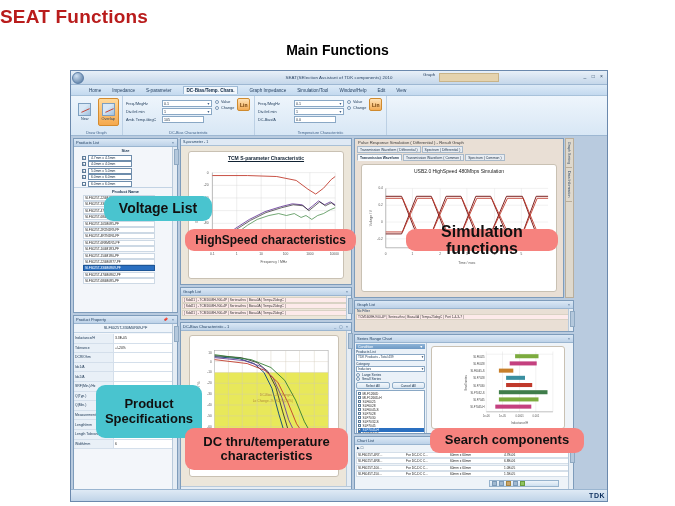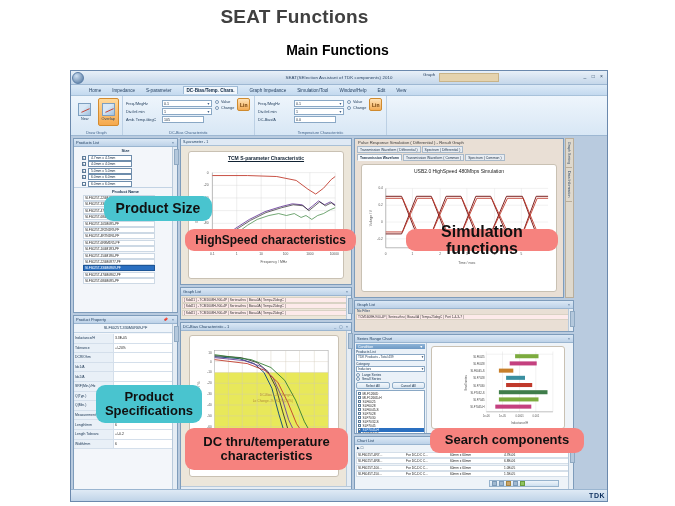--- a/index.html
+++ b/index.html
@@ -8,21 +8,21 @@
     width: 675px; height: 506px;
     background: #ffffff;
     font-family: "Liberation Sans", sans-serif;
     overflow: hidden;
     position: relative;
   }
 
   
   .slide-title {
     position:absolute; top:6px; left:0; width:589px;
-    text-align:center; font-size:19px; font-weight:bold; color:#404040;
+    font-size:19px; font-weight:bold; color:#b91c1c;
     letter-spacing:.2px;
   }
   .slide-subtitle {
     position:absolute; top:42px; left:0; width:675px;
     text-align:center; font-size:14px; font-weight:bold; color:#000;
   }
 
   
   .app-window {
     position:absolute; left:70px; top:70px; width:538px; height:432px;
@@ -221,21 +221,21 @@
   
   .callout{
     position:absolute; border-radius:9px; display:flex; align-items:center;
     justify-content:center; text-align:center; font-weight:bold; color:#111;
     line-height:1.08; padding:2px 6px;
   }
   .callout.teal{ background:#49c4cf; }
   .callout.red { background:#f6827e; }
 
   #co-product-list   { left:104px; top:196px; width:108px; height:25px; font-size:14px;}
-  #co-product-specs  { left:96px;  top:385px; width:106px; height:38px; font-size:13px;}
+  #co-product-specs  { left:96px;  top:385px; width:106px; height:53px; font-size:13px;}
   #co-freq           { left:185px; top:229px; width:171px; height:22px; font-size:12px;}
   #co-sim            { left:406px; top:229px; width:152px; height:22px; font-size:16px;}
   #co-dcbias         { left:185px; top:428px; width:163px; height:42px; font-size:13px;}
   #co-search         { left:430px; top:428px; width:154px; height:25px; font-size:13px;}
   .scrollbar-v{ position:absolute; right:0; top:8px; bottom:0; width:5px;
     background:#e6edf4; border-left:1px solid #b9cadb;}
   .scrollbar-v:before{ content:""; position:absolute; top:2px; left:0.5px;
     width:3.5px; height:14px; background:#b4c8dc; border:1px solid #8fa9c2;}
   .scrollbar-h{ position:absolute; left:0; right:0; bottom:0; height:5px;
     background:#e6edf4; border-top:1px solid #b9cadb;}
@@ -849,20 +849,20 @@
       <div class="scrollbar-v"></div>
     </div>
 
   </div>
 
   <div class="statusbar">
     <span class="tdk">TDK</span>
   </div>
 </div>
 
-<div class="callout teal" id="co-product-list">Product Size</div>
+<div class="callout teal" id="co-product-list">Voltage List</div>
 <div class="callout teal" id="co-product-specs" style="white-space:pre-line;">Product
 Specifications</div>
 <div class="callout red" id="co-freq">HighSpeed characteristics</div>
 <div class="callout red" id="co-sim">Simulation functions</div>
 <div class="callout red" id="co-dcbias" style="white-space:pre-line;">DC thru/temperature
 characteristics</div>
 <div class="callout red" id="co-search">Search components</div>
 
 </body></html>

